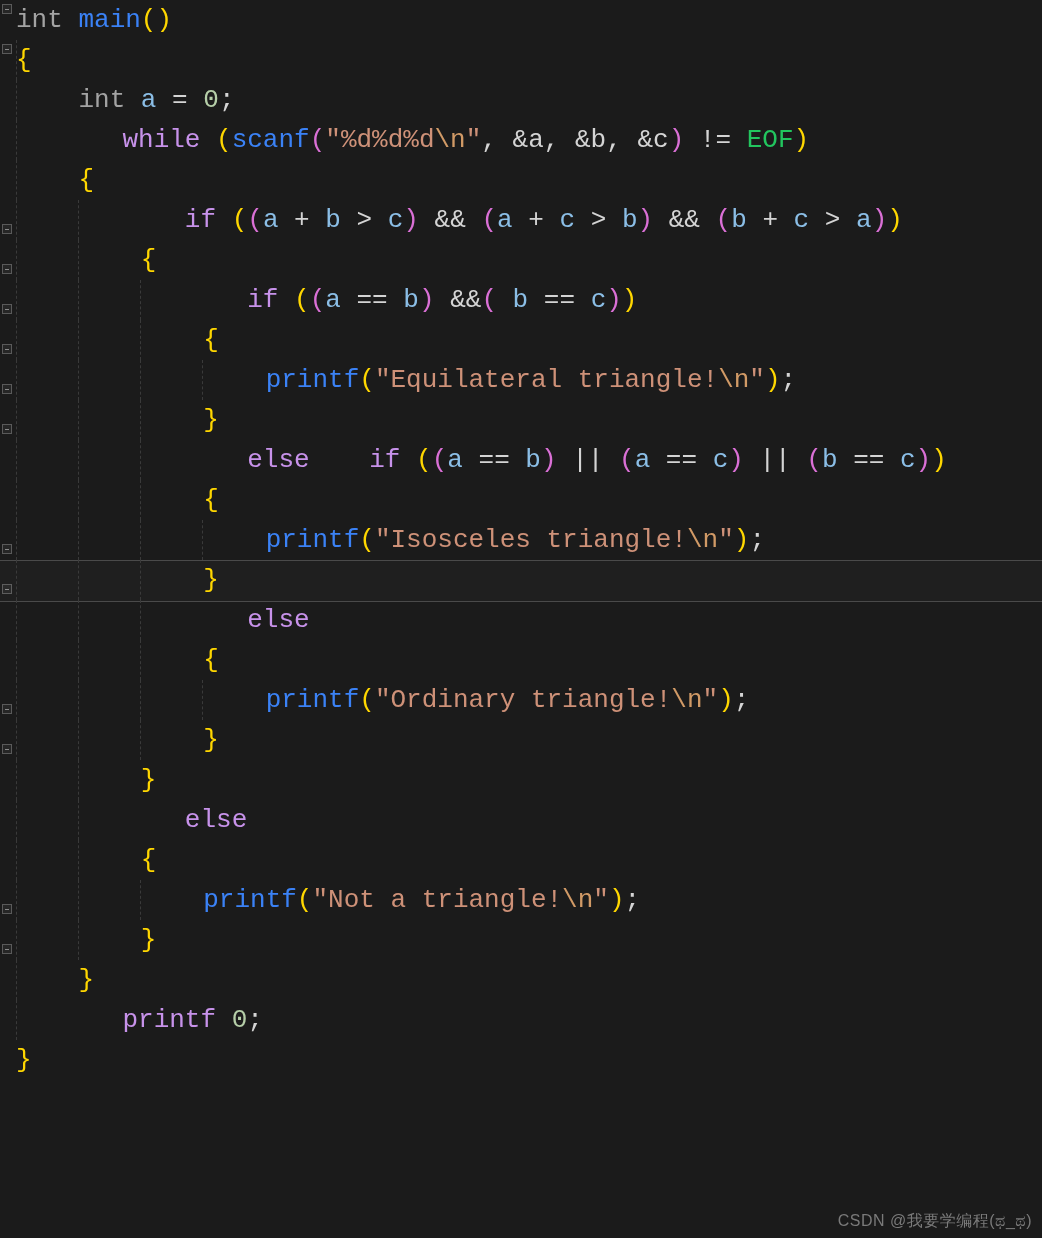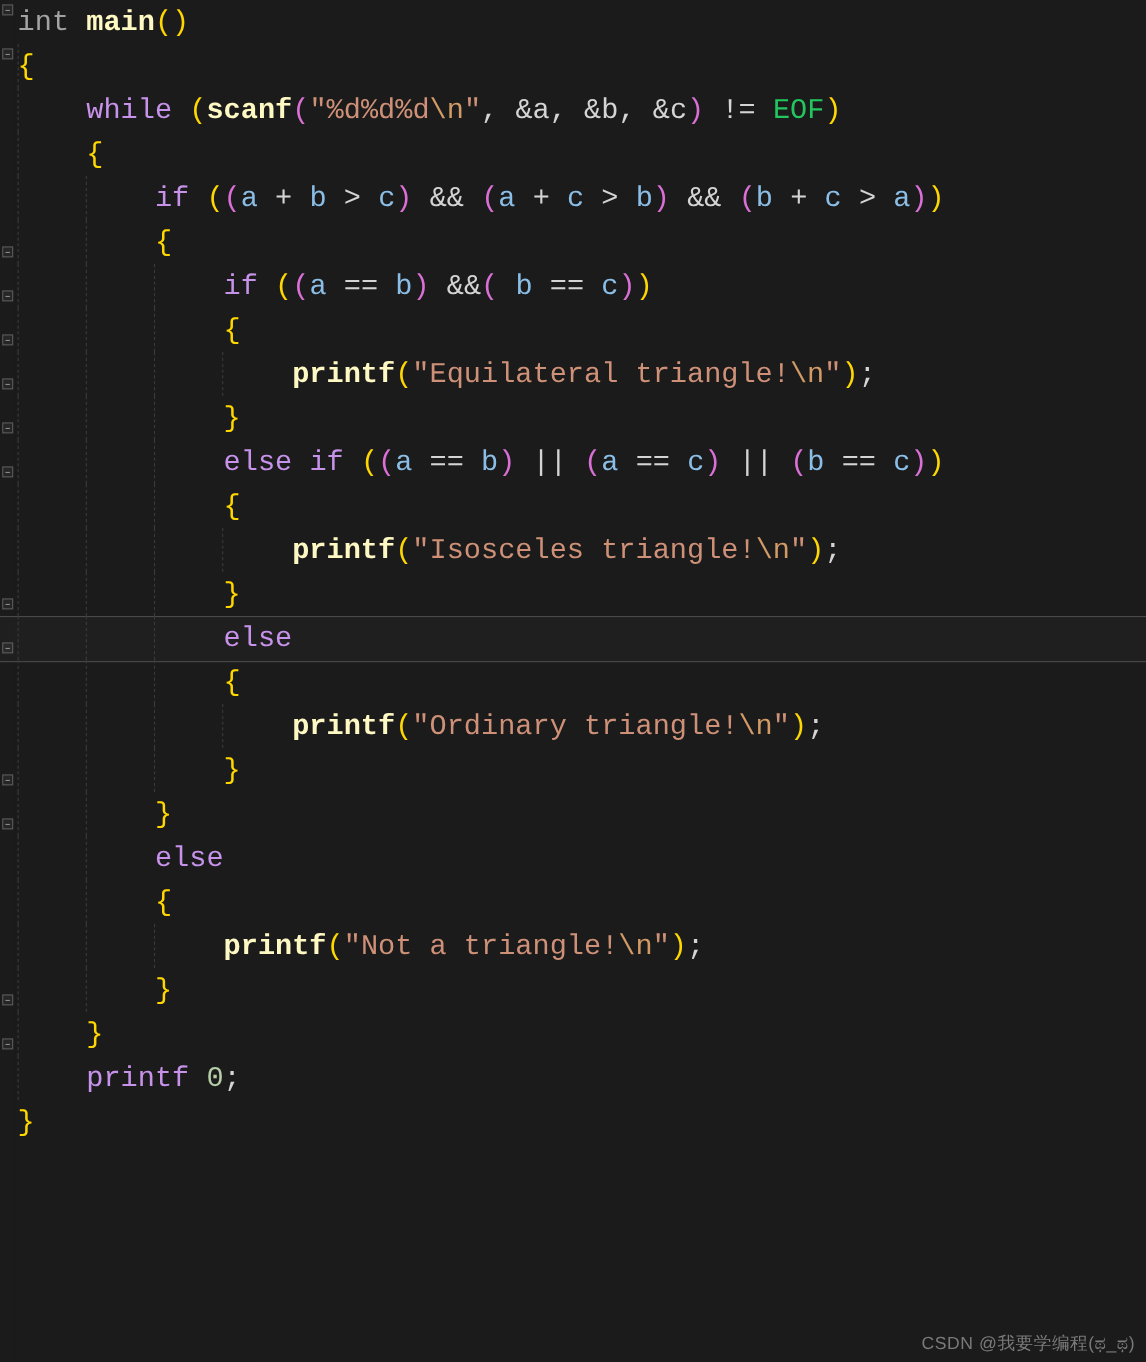--- a/index.html
+++ b/index.html
@@ -51,24 +51,24 @@
   .hl{
     position:absolute;left:0;right:0;height:40px;
     top:560px;
     border-top:1px solid #4a4a4a;
     border-bottom:1px solid #4a4a4a;
     background:rgba(255,255,255,0.02);
     pointer-events:none;
   }
   
   .kw-type{ color:#a3a3a3; }       
-  .kw-ctrl{ color:#c792ea; }       
+  .kw-ctrl{ color:#c792ea;margin-left:44px; }       
   .var{ color:#d4d4d4; }
   .var-a{ color:#8bbee6; }
-  .fn{ color:#fef9c3;font-weight:bold; }         
+  .fn{ color:#3b82f6; }         
   .eof{ color:#22c55e; }
   .num{ color:#b5cea8; }
   .str{ color:#ce9178; }
   .esc{ color:#d19a66; }
   .paren1{ color:#ffd700; }        
   .paren2{ color:#da70d6; }        
   .op{ color:#d4d4d4; }
   .brace{ color:#ffd700; }
 
   .watermark{
@@ -100,20 +100,21 @@
   </div>
 
   <div class="hl"></div>
 
   <div class="code">
 
     <div class="line"><span class="kw-type">int</span> <span class="fn">main</span><span class="paren1">(</span><span class="paren1">)</span></div>
 
     <div class="line"><span class="guide g1"></span><span class="brace">{</span></div>
 
+    <div class="line"><span class="guide g1"></span>    <span class="kw-type">int</span> <span class="var-a">a</span> <span class="op">=</span> <span class="num">0</span><span class="op">;</span></div>
 
 
 
     <div class="line"><span class="guide g1"></span>    <span class="kw-ctrl">while</span> <span class="paren1">(</span><span class="fn">scanf</span><span class="paren2">(</span><span class="str">"%d%d%d</span><span class="esc">\n</span><span class="str">"</span><span class="op">,</span> <span class="var">&amp;a</span><span class="op">,</span> <span class="var">&amp;b</span><span class="op">,</span> <span class="var">&amp;c</span><span class="paren2">)</span> <span class="op">!=</span> <span class="eof">EOF</span><span class="paren1">)</span></div>
 
     <div class="line"><span class="guide g1"></span>    <span class="brace">{</span></div>
 
     <div class="line"><span class="guide g1"></span><span class="guide g2"></span>        <span class="kw-ctrl">if</span> <span class="paren1">(</span><span class="paren2">(</span><span class="var-a">a</span> <span class="op">+</span> <span class="var-a">b</span> <span class="op">&gt;</span> <span class="var-a">c</span><span class="paren2">)</span> <span class="op">&amp;&amp;</span> <span class="paren2">(</span><span class="var-a">a</span> <span class="op">+</span> <span class="var-a">c</span> <span class="op">&gt;</span> <span class="var-a">b</span><span class="paren2">)</span> <span class="op">&amp;&amp;</span> <span class="paren2">(</span><span class="var-a">b</span> <span class="op">+</span> <span class="var-a">c</span> <span class="op">&gt;</span> <span class="var-a">a</span><span class="paren2">)</span><span class="paren1">)</span></div>
 
     <div class="line"><span class="guide g1"></span><span class="guide g2"></span>        <span class="brace">{</span></div>

